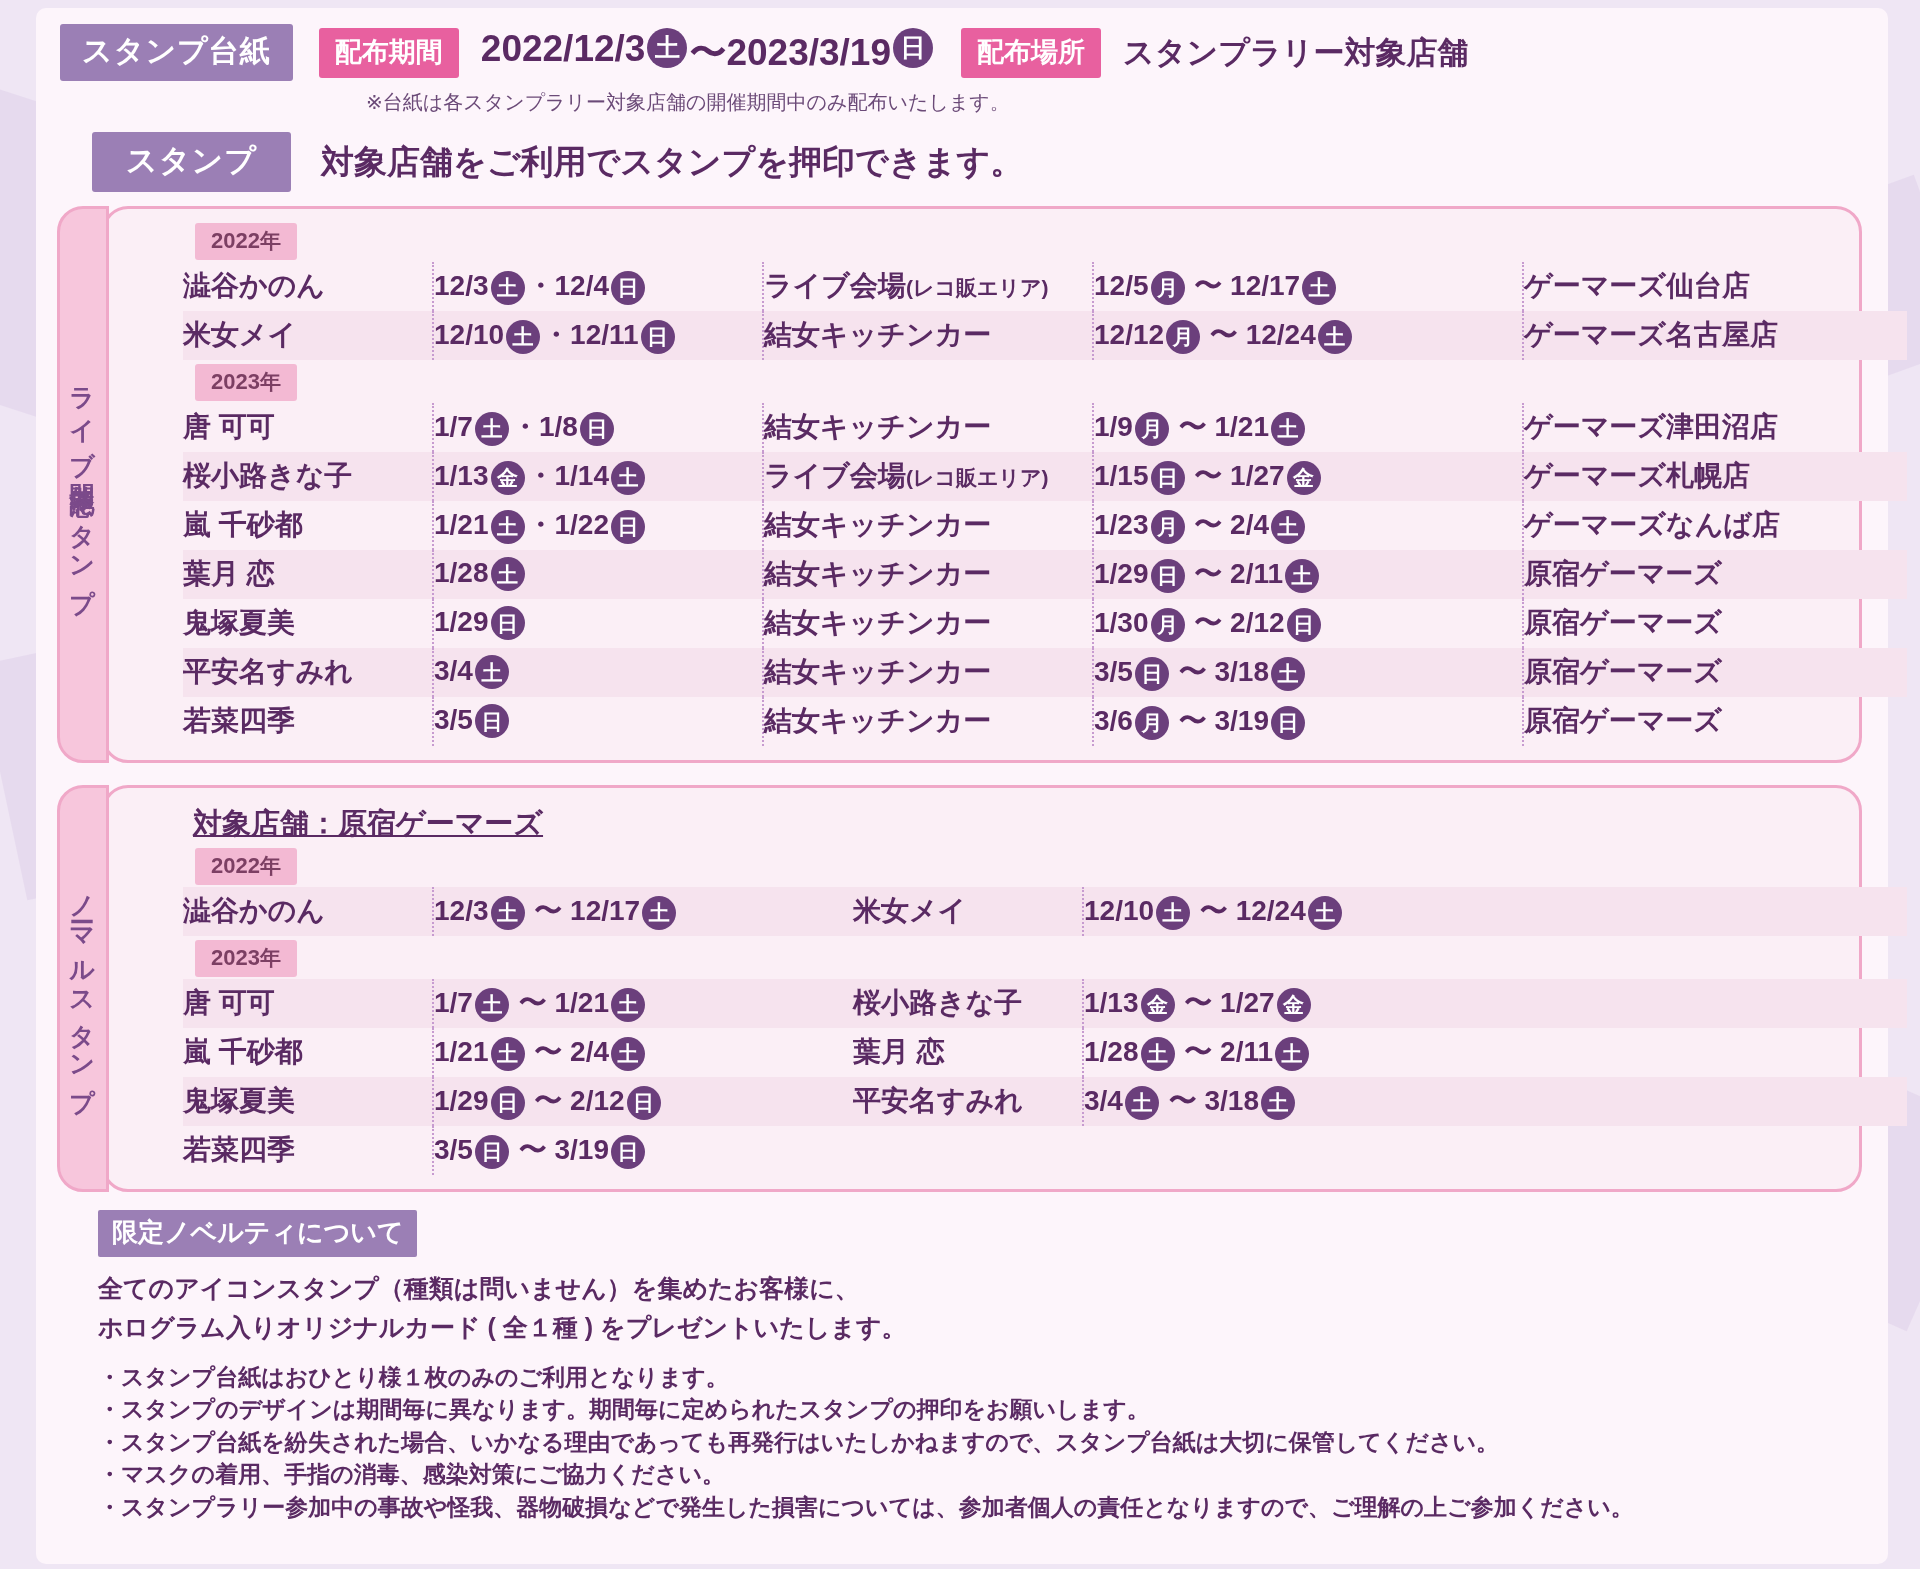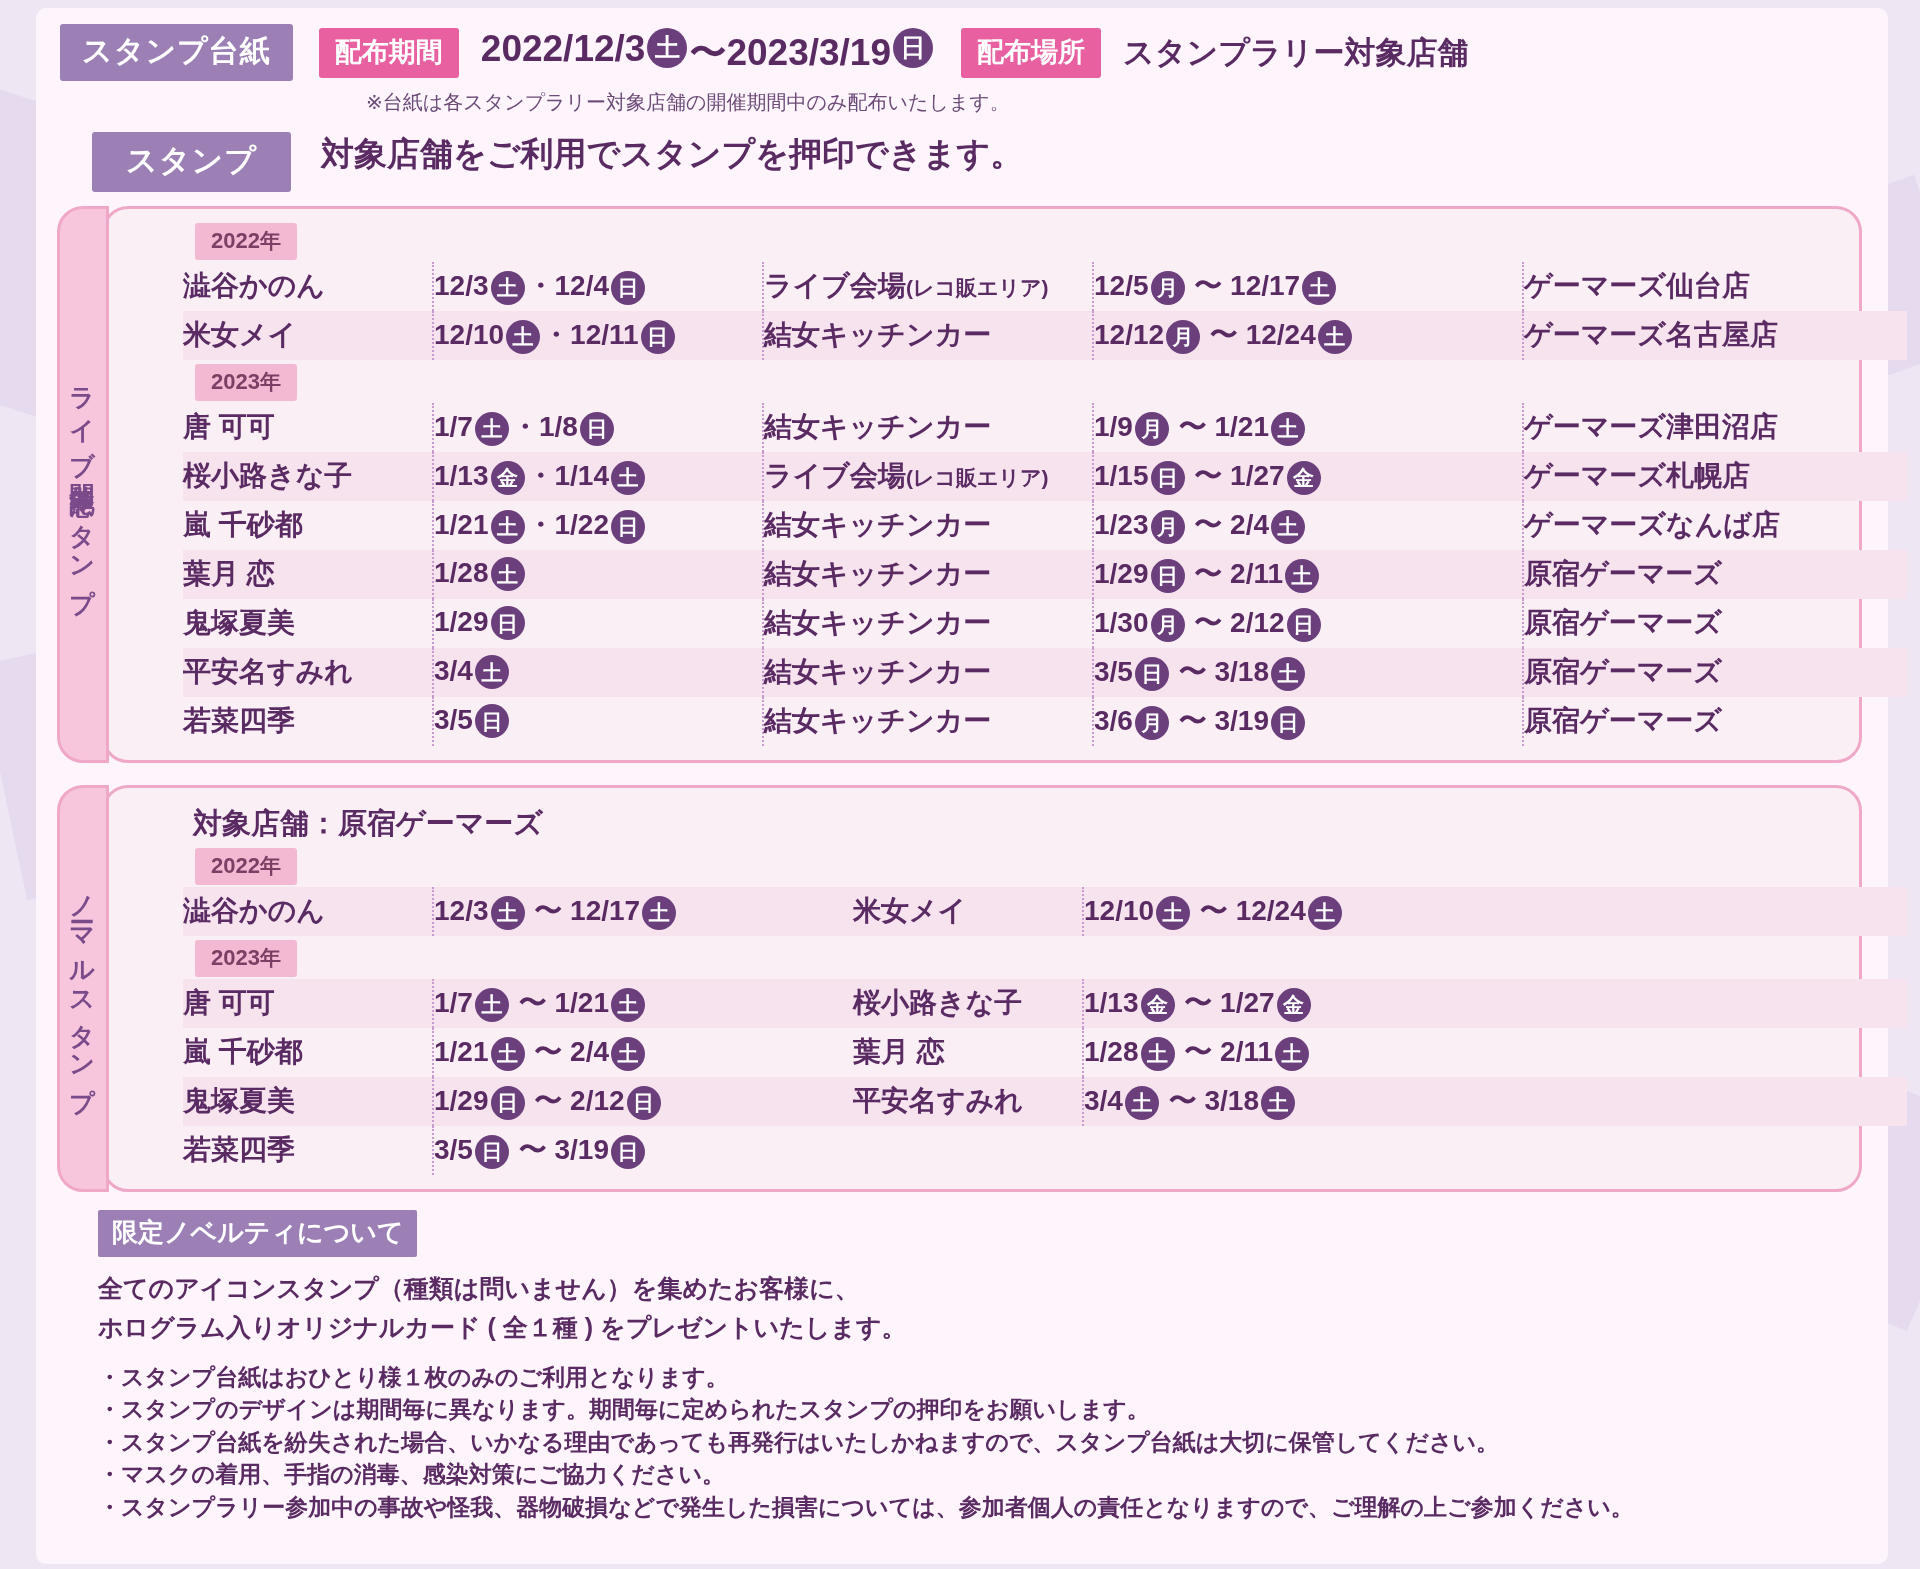--- a/index.html
+++ b/index.html
@@ -37,21 +37,21 @@
     font-size:30px; padding:7px 22px 9px; border-radius:3px; letter-spacing:1px;
   }
   .tag-pink {
     background:#e8609f; color:#fff; font-weight:bold;
     font-size:27px; padding:6px 16px 8px; border-radius:3px; margin-left:26px;
   }
   .hdr-date { font-size:37px; font-weight:bold; margin-left:22px; letter-spacing:0px; display:flex; }
   .hdr-place { font-size:31px; font-weight:bold; margin-left:22px; }
   .note-small { font-size:20px; color:#6b4a78; margin:8px 0 0 330px; }
 
-  .hdr2 { display:flex; padding: 16px 0 0 56px; }
+  .hdr2 { display:flex; align-items:center; padding: 16px 0 0 56px; }
   .hdr2 .tag-purple { font-size:31px; padding:8px 34px 10px; }
   .hdr2 .txt { font-size:33px; font-weight:bold; margin-left:30px; }
 
   
   .d {
     display:inline-flex; align-items:center; justify-content:center;
     width:34px; height:34px; border-radius:50%;
     background:#6b3f7c; color:#fff; font-size:21px; font-weight:bold;
     vertical-align:middle; margin:0 2px;
     line-height:1;
@@ -90,21 +90,21 @@
   }
   tr.alt td { background:#f6e3ee; }
   td.name { width:250px; padding-left:14px; }
   td.date1 { width:330px; border-left:2px dotted #c79bd0; padding-left:16px; }
   td.venue { width:330px; border-left:2px dotted #c79bd0; padding-left:16px; }
   td.date2 { width:430px; border-left:2px dotted #c79bd0; padding-left:16px; }
   td.shop  { border-left:2px dotted #c79bd0; padding-left:16px; }
   .sup { font-size:21px; font-weight:bold; }
 
   
-  .target-shop { font-size:29px; font-weight:bold; margin:6px 0 0 88px; }
+  .target-shop { font-size:29px; font-weight:bold; margin:6px 0 0 88px;text-decoration:underline; }
   table.rows2 { width:calc(100% - 30px); margin-left:78px; border-collapse:collapse; }
   table.rows2 td {
     font-size:28px; font-weight:bold; color:#5a2a63;
     padding:5px 0 6px 0; vertical-align:middle; white-space:nowrap;
   }
   td.n2 { width:250px; padding-left:14px; }
   td.r2 { width:420px; border-left:2px dotted #c79bd0; padding-left:16px; }
   td.n3 { width:230px; padding-left:22px; }
   td.r3 { border-left:2px dotted #c79bd0; padding-left:16px; }
 

